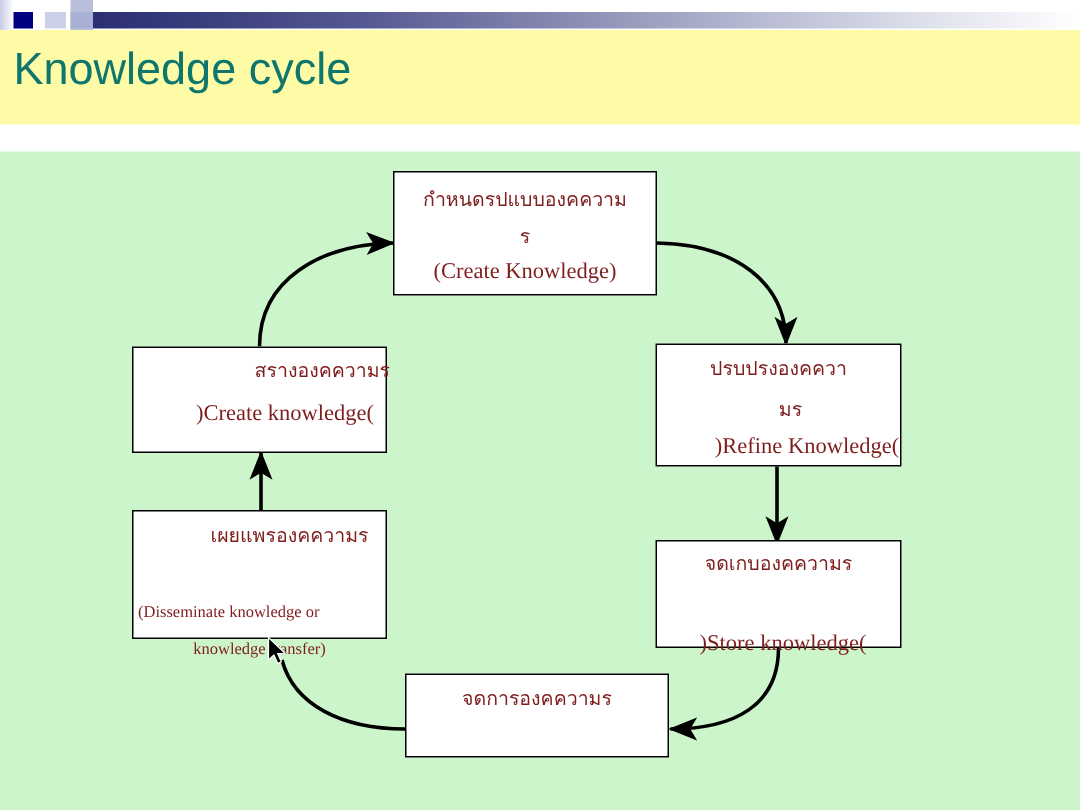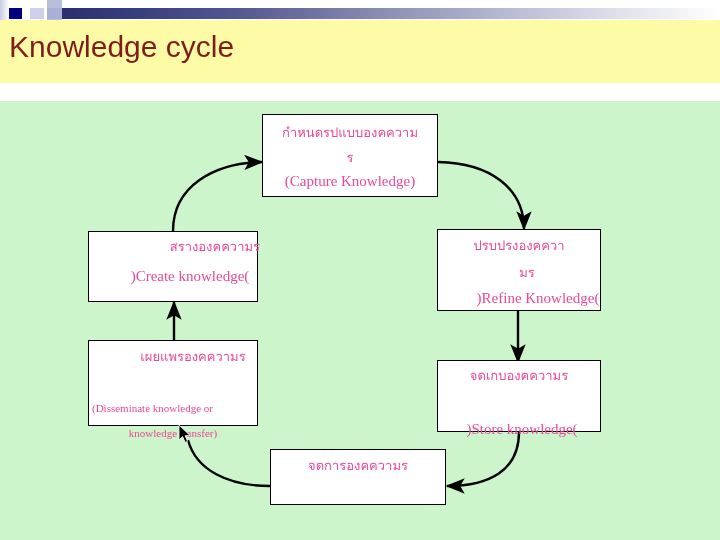--- a/index.html
+++ b/index.html
@@ -18,29 +18,29 @@
   .deco .sq-lav1{position:absolute;left:0px;top:0px;width:9px;height:20px;
      background:linear-gradient(to right,#c8cbe4,#ffffff);}
   .deco .sq-lav2{position:absolute;left:30px;top:8px;width:14px;height:11px;background:#ccd0e8;}
   .deco .sq-lav3{position:absolute;left:47px;top:0px;width:15px;height:20px;background:#b9bedd;}
   .deco .sq-lav4{position:absolute;left:47px;top:8px;width:15px;height:11px;background:#a9b0d6;}
   .deco .bar{position:absolute;left:62px;top:8px;width:658px;height:11px;
      background:linear-gradient(to right,#2b2f71 0%,#3a3f7e 12%,#565a92 28%,#8d91b5 50%,#bdc0d6 70%,#e2e4ee 86%,#ffffff 100%);}
 
   
   .titleband{position:absolute;left:0;top:20px;width:720px;height:63px;background:#fdfba6;}
-  .title{position:absolute;left:9px;top:30px;font-size:30px;color:#7f1d1d;
+  .title{position:absolute;left:9px;top:30px;font-size:30px;color:#0f766e;
      font-family:"Liberation Sans", sans-serif;letter-spacing:0px;}
 
   
   .body-green{position:absolute;left:0;top:101px;width:720px;height:439px;background:#ccf5cc;}
 
   
   .box{position:absolute;background:#ffffff;border:1px solid #000000;box-sizing:border-box;}
-  .boxtext{position:absolute;text-align:center;color:#ec4899;white-space:nowrap;}
+  .boxtext{position:absolute;text-align:center;color:#7f1d1d;white-space:nowrap;}
   .thai{font-family:"DejaVu Sans", sans-serif;font-size:13px;}
   .eng{font-family:"Liberation Serif", serif;font-size:15px;}
   .eng-small{font-family:"Liberation Serif", serif;font-size:11px;}
 
   svg.wires{position:absolute;left:0;top:0;width:720px;height:540px;pointer-events:none;}
 
   .cursor{position:absolute;left:178px;top:424px;width:14px;height:20px;}
 </style>
 </head>
 <body>
@@ -77,21 +77,21 @@
     <path d="M519,432 C519,470 490,486 447,486" fill="none" stroke="#000000" stroke-width="2.4" marker-end="url(#ah)"></path>
 
     <path d="M270,486 C228,486 196,470 188,440" fill="none" stroke="#000000" stroke-width="2.4"></path>
 
     <path d="M174,362 L174,302" fill="none" stroke="#000000" stroke-width="2.4" marker-end="url(#ah)"></path>
   </svg>
 
   <div class="box" style="left:262px;top:114px;width:176px;height:83px;"></div>
   <div class="boxtext thai" style="left:262px;top:122px;width:176px;">กำหนดรปแบบองคความ</div>
   <div class="boxtext thai" style="left:262px;top:147px;width:176px;">ร</div>
-  <div class="boxtext eng" style="left:262px;top:173px;width:176px;">(Capture Knowledge)</div>
+  <div class="boxtext eng" style="left:262px;top:173px;width:176px;">(Create Knowledge)</div>
 
   <div class="box" style="left:88px;top:231px;width:170px;height:71px;"></div>
   <div class="boxtext thai" style="left:90px;top:236px;width:170px;text-align:right;">สรางองคความร</div>
   <div class="boxtext eng" style="left:88px;top:268px;width:204px;">)Create knowledge(</div>
 
   <div class="box" style="left:437px;top:229px;width:164px;height:82px;"></div>
   <div class="boxtext thai" style="left:437px;top:235px;width:164px;">ปรบปรงองคควา</div>
   <div class="boxtext thai" style="left:437px;top:262px;width:180px;">มร</div>
   <div class="boxtext eng" style="left:437px;top:290px;width:170px;padding-left:16px;">)Refine Knowledge(</div>
 

